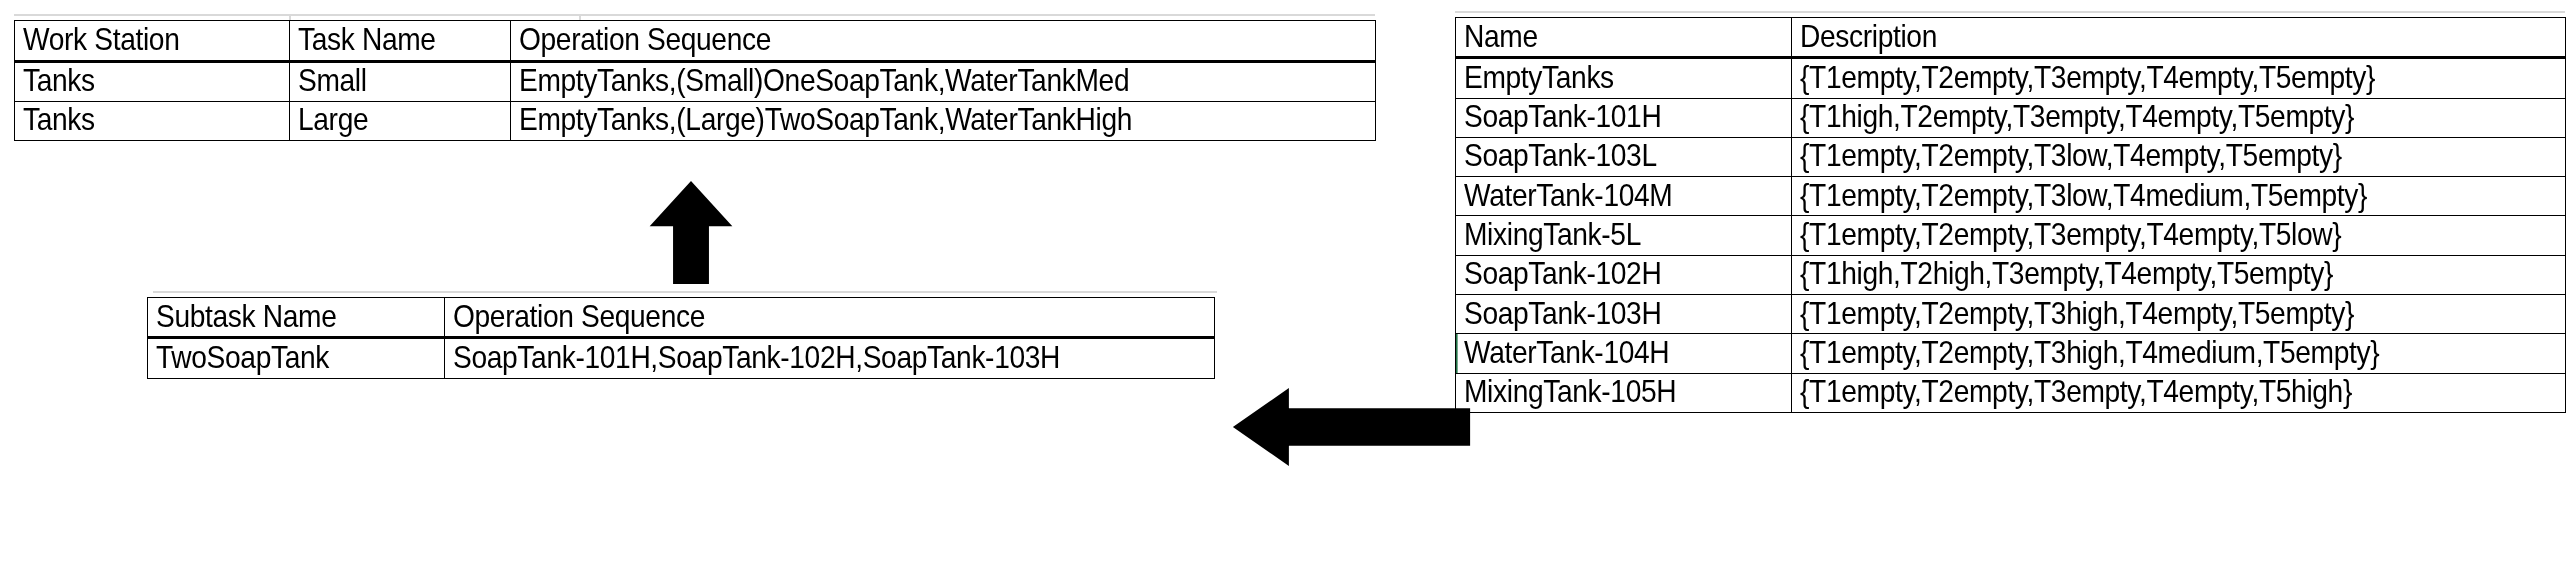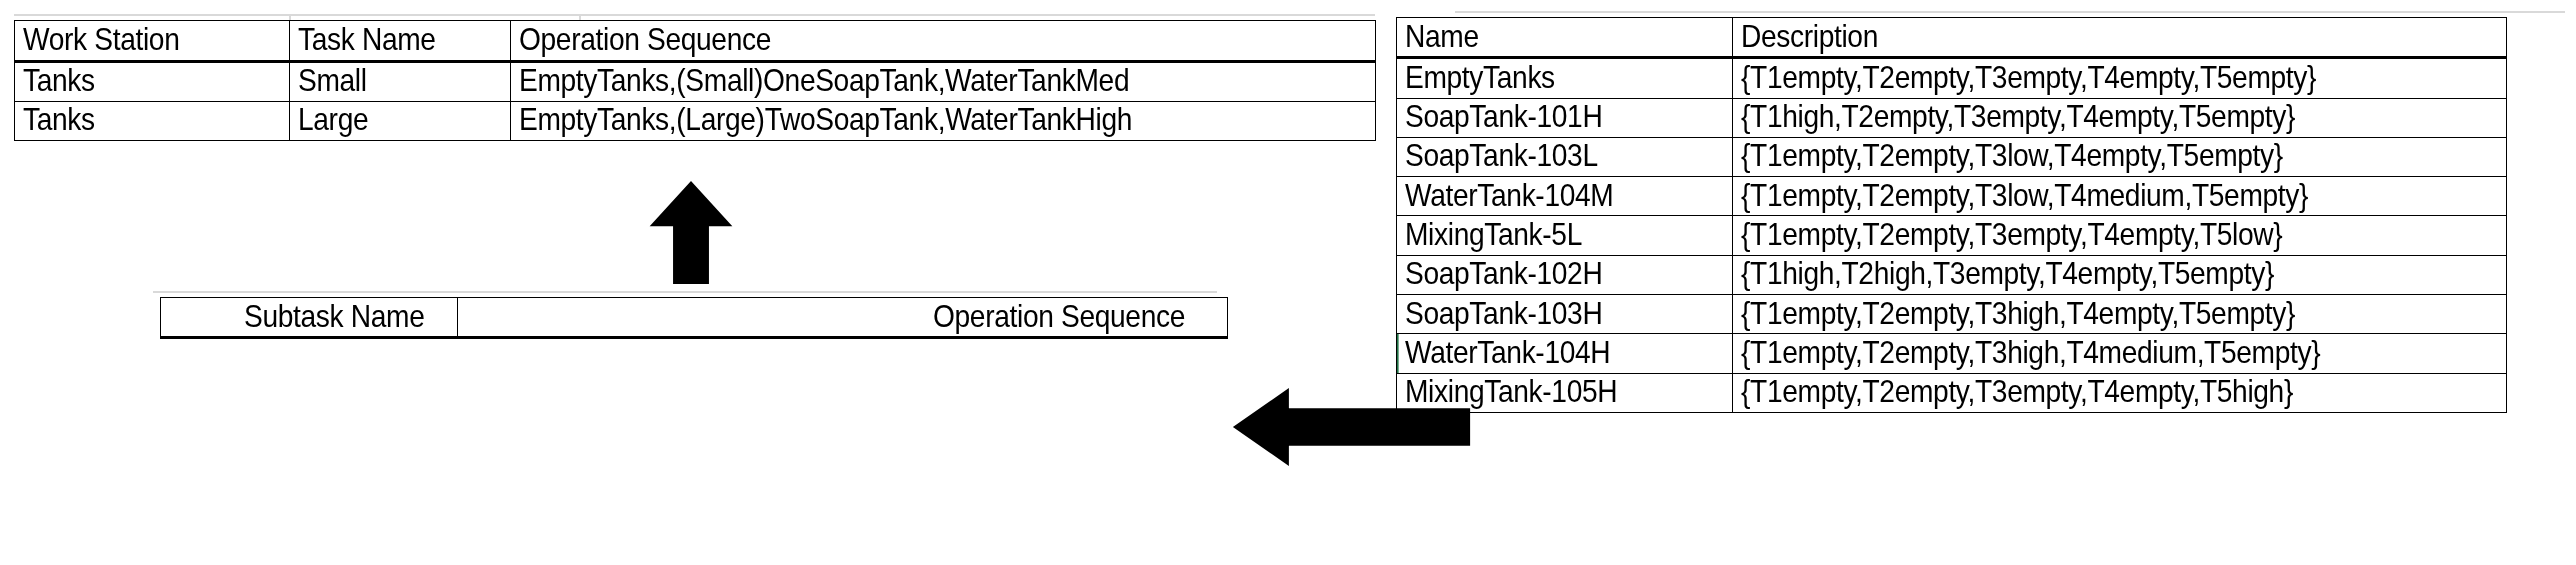--- a/index.html
+++ b/index.html
@@ -62,26 +62,25 @@
     width: 1.6px;
   }
 
   
   #table-task {
     left: 14px;
     top: 20.3px;
     padding-left: 23px;
   }
   #table-subtask {
-    left: 160px;
+    left: 147px;
     top: 297px;
-    text-align: right;
   }
   #table-state {
-    left: 1396px;
+    left: 1455px;
     top: 17px;
   }
 
   
   .arrow {
     position: absolute;
   }
   .arrow svg { display: block; }
 
   #arrow-up {
@@ -142,20 +141,24 @@
   <table class="xl-table" id="table-subtask">
     <colgroup>
       <col style="width:297px">
       <col style="width:770px">
     </colgroup>
     <tbody>
       <tr>
         <td class="hdr"><span class="txt">Subtask Name</span></td>
         <td class="hdr"><span class="txt">Operation Sequence</span></td>
       </tr>
+      <tr>
+        <td><span class="txt">TwoSoapTank</span></td>
+        <td><span class="txt">SoapTank-101H,SoapTank-102H,SoapTank-103H</span></td>
+      </tr>
     </tbody>
   </table>
 
   <table class="xl-table" id="table-state">
     <colgroup>
       <col style="width:336px">
       <col style="width:774px">
     </colgroup>
     <tbody>
       <tr>

